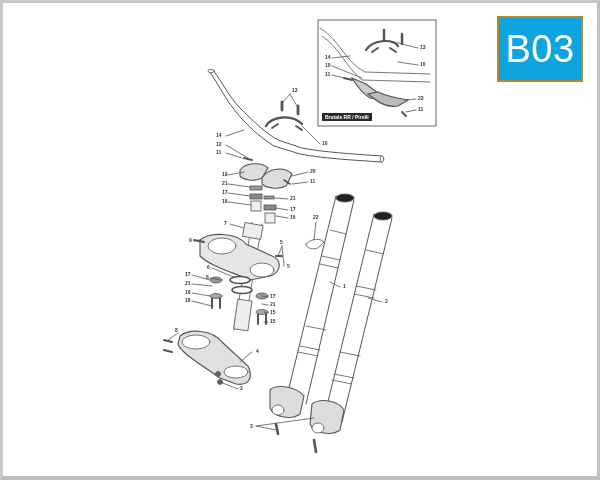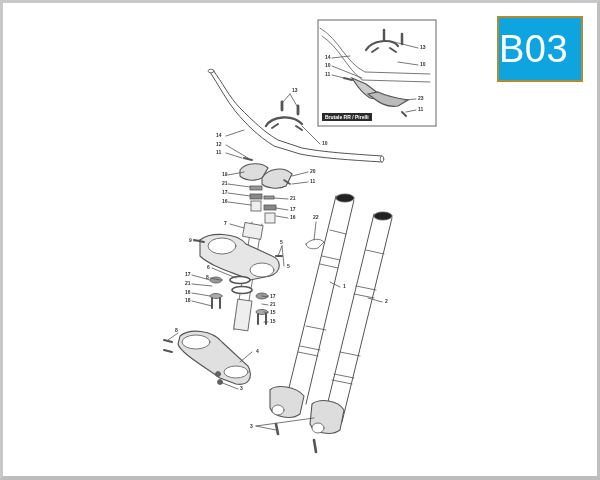--- a/index.html
+++ b/index.html
@@ -10,21 +10,21 @@
   .frame {
     position: absolute; left: 0; top: 0; width: 600px; height: 480px;
     box-sizing: border-box;
     border-top: 3px solid #c8c8c8; border-left: 3px solid #c8c8c8;
     border-right: 3px solid #c0c0c0; border-bottom: 4px solid #bdbdbd;
     background: #fff;
   }
   .badge {
     position: absolute; left: 497px; top: 16px; width: 86px; height: 66px;
     background: #0ea4e0; border: 2px solid #b58a2e; box-sizing: border-box;
-    color: #ffffff; font-size: 38px; line-height: 62px; 
+    color: #ffffff; font-size: 38px; line-height: 62px; text-align: center;
     letter-spacing: 0.5px;
   }
   svg.diagram { position: absolute; left: 0; top: 0; }
   .lbl { font-family: "Liberation Sans", sans-serif; font-size: 5px; fill: #333; font-weight: bold; }
   .inset-caption {
     position: absolute; left: 322px; top: 113px; height: 8px;
     background: #2a2a2a; color: #fff; font-size: 5px; line-height: 8px;
     padding: 0 3px; font-weight: bold;
   }
 </style>

